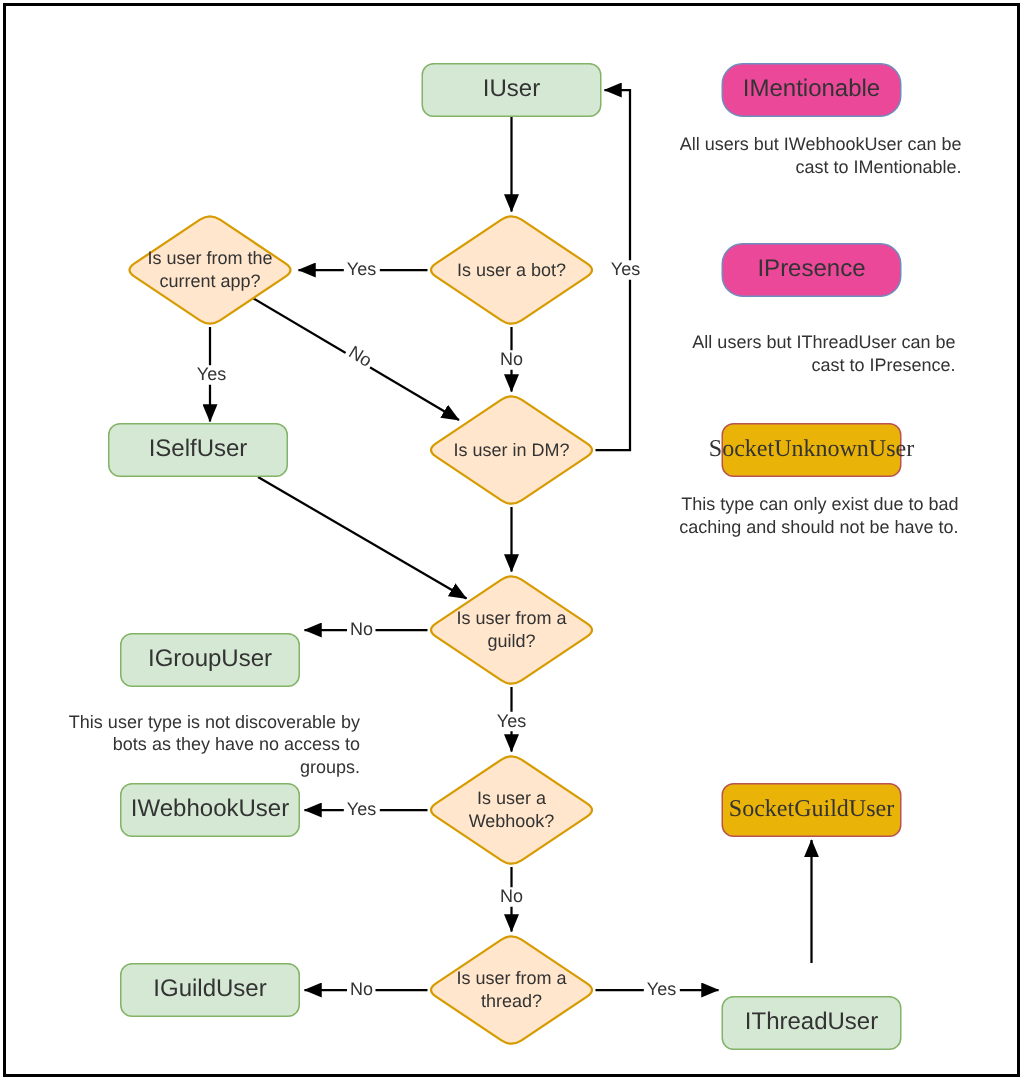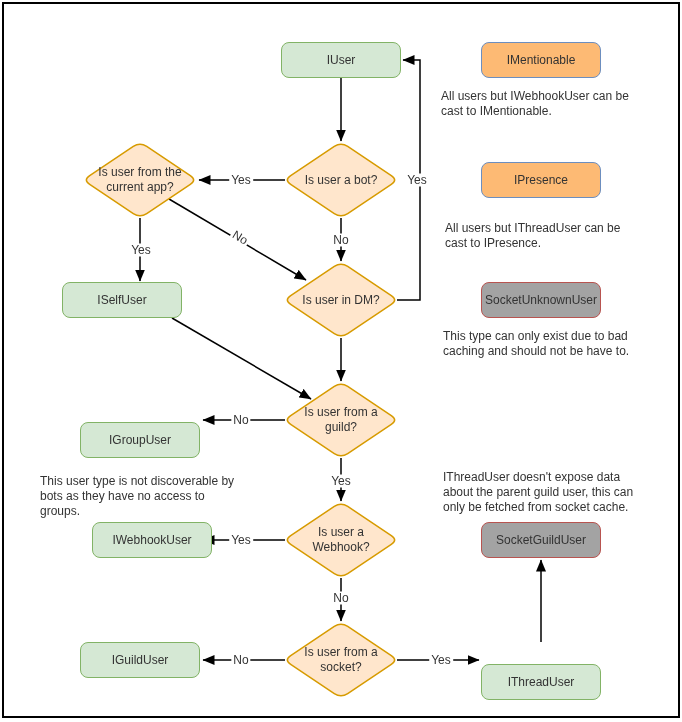--- a/index.html
+++ b/index.html
@@ -9,38 +9,38 @@
   }
   .frame {
     position:absolute; left:2px; top:2px; width:674px; height:712px;
     border:2px solid #000; pointer-events:none;
   }
   .edges { position:absolute; left:0; top:0; }
   .box {
     position:absolute; width:120px; height:36px; box-sizing:border-box;
     border:1px solid; border-radius:8px;
     display:flex; align-items:center; justify-content:center;
-    font-size:12px; text-align:center;
+    font-size:16px; text-align:center;
   }
   .box.green { background:#d5e8d4; border-color:#82b366; }
-  .box.blue  { background:#fdba74; border-color:#6c8ebf; }
-  .box.red   { background:#a3a3a3; border-color:#b85450; }
+  .box.blue  { background:#ec4899; border-color:#6c8ebf;border-radius:14px; }
+  .box.red   { background:#eab308; border-color:#b85450;font-family:Liberation Serif, serif; }
   .dlabel {
     position:absolute; width:112px; height:76px;
     display:flex; align-items:center; justify-content:center;
     font-size:12px; line-height:15px; text-align:center;
   }
   .dlabel span { display:block; max-width:100px; }
   .elabel {
     position:absolute; transform:translate(-50%,-50%);
     background:#fff; padding:0 2px; font-size:12px; line-height:13px;
   }
   .elabel.rot { transform:translate(-50%,-50%) rotate(31deg); }
   .note {
-    position:absolute; font-size:12px; line-height:15px; text-align:left;
+    position:absolute; font-size:12px; line-height:15px; text-align:right;
   }
 </style>
 </head>
 <body>
 
 <div class="canvas">
 
   <svg class="edges" width="682" height="722" viewBox="0 0 682 722">
     <defs>
       <marker id="arrow" markerUnits="userSpaceOnUse" markerWidth="13" markerHeight="10" refX="11.5" refY="5" orient="auto">
@@ -82,27 +82,27 @@
     </div>
   <div class="box blue" style="left:481px; top:42px;">
       <span>IMentionable</span>
     </div>
   <div class="box blue" style="left:481px; top:162px;">
       <span>IPresence</span>
     </div>
   <div class="box red" style="left:481px; top:282px;">
       <span>SocketUnknownUser</span>
     </div>
-  <div class="box green" style="left:62px;  top:282px;">
+  <div class="box green" style="left:72px;  top:282px;">
       <span>ISelfUser</span>
     </div>
   <div class="box green" style="left:80px;  top:422px;">
       <span>IGroupUser</span>
     </div>
-  <div class="box green" style="left:92px;  top:522px;">
+  <div class="box green" style="left:80px;  top:522px;">
       <span>IWebhookUser</span>
     </div>
   <div class="box red" style="left:481px; top:522px;text-align:right;">
       <span>SocketGuildUser</span>
     </div>
   <div class="box green" style="left:80px;  top:642px;">
       <span>IGuildUser</span>
     </div>
   <div class="box green" style="left:481px; top:642px;margin-top:22px;">
       <span>IThreadUser</span>
@@ -117,35 +117,34 @@
   <div class="dlabel" style="left:285px; top:262px;">
       <span>Is user in DM?</span>
     </div>
   <div class="dlabel" style="left:285px; top:382px;">
       <span>Is user from a guild?</span>
     </div>
   <div class="dlabel" style="left:285px; top:502px;">
       <span>Is user a Webhook?</span>
     </div>
   <div class="dlabel" style="left:285px; top:622px;">
-      <span>Is user from a socket?</span>
+      <span>Is user from a thread?</span>
     </div>
 
   <span class="elabel" style="left:241px; top:180px;">Yes</span>
   <span class="elabel" style="left:417px; top:180px;">Yes</span>
   <span class="elabel" style="left:341px; top:240px;">No</span>
   <span class="elabel rot" style="left:240px; top:238px;">No</span>
   <span class="elabel" style="left:141px; top:250px;">Yes</span>
   <span class="elabel" style="left:241px; top:420px;">No</span>
   <span class="elabel" style="left:341px; top:481px;">Yes</span>
   <span class="elabel" style="left:241px; top:540px;">Yes</span>
   <span class="elabel" style="left:341px; top:598px;">No</span>
   <span class="elabel" style="left:241px; top:660px;">No</span>
   <span class="elabel" style="left:441px; top:660px;">Yes</span>
 
   <div class="note" style="left:441px; top:89px;  width:200px;">All users but IWebhookUser can be cast to IMentionable.</div>
   <div class="note" style="left:445px; top:209px; width:192px;margin-top:12px;">All users but IThreadUser can be cast to IPresence.</div>
   <div class="note" style="left:443px; top:329px; width:196px;">This type can only exist due to bad caching and should not be have to.</div>
   <div class="note" style="left:40px;  top:474px; width:200px;">This user type is not discoverable by bots as they have no access to groups.</div>
-  <div class="note" style="left:443px; top:470px; width:198px;">IThreadUser doesn't expose data about the parent guild user, this can only be fetched from socket cache.</div>
 
   <div class="frame"></div>
 </div>
 
 </body></html>

